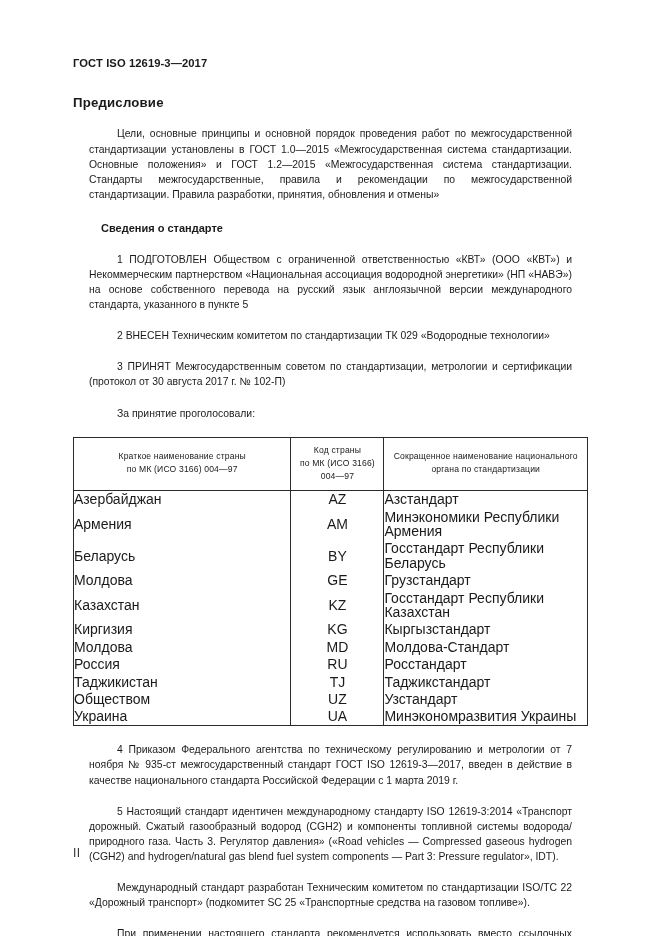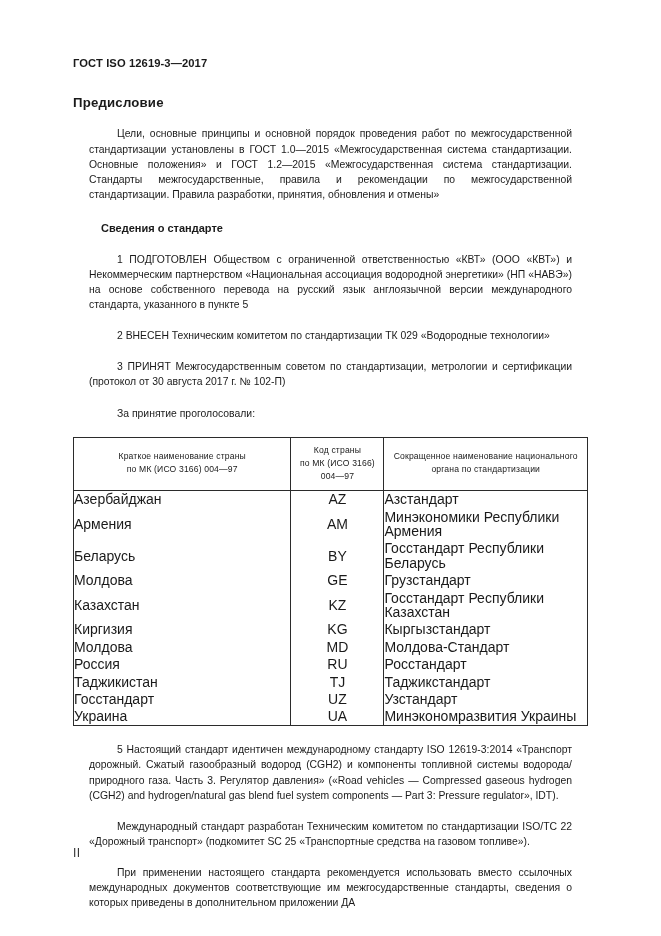--- a/index.html
+++ b/index.html
@@ -205,33 +205,34 @@
               <td class="c-name">Россия</td>
               <td class="c-code">RU</td>
               <td class="c-body">Росстандарт</td>
             </tr>
             <tr>
               <td class="c-name">Таджикистан</td>
               <td class="c-code">TJ</td>
               <td class="c-body">Таджикстандарт</td>
             </tr>
             <tr>
-              <td class="c-name">Госстандарт</td>
+              <td class="c-name">Обществом</td>
               <td class="c-code">UZ</td>
               <td class="c-body">Узстандарт</td>
             </tr>
             <tr>
               <td class="c-name">Украина</td>
               <td class="c-code">UA</td>
               <td class="c-body">Минэкономразвития Украины</td>
             </tr>
           </tbody>
       </table>
     </div>
 
+    <p class="para indent gap-lg">4  Приказом Федерального агентства по техническому регулированию и метрологии от 7 ноября № 935-ст межгосударственный стандарт ГОСТ ISO 12619-3—2017, введен в действие в качестве национального стандарта Российской Федерации с 1 марта 2019 г.</p>
 
     <p class="para indent gap-lg">5  Настоящий стандарт идентичен международному стандарту ISO 12619-3:2014 «Транспорт дорожный. Сжатый газообразный водород (CGH2) и компоненты топливной системы водорода/природного газа. Часть 3. Регулятор давления» («Road vehicles — Compressed gaseous hydrogen (CGH2) and hydrogen/natural gas blend fuel system components — Part 3: Pressure regulator», IDT).</p>
 
     <p class="para indent gap-sm">Международный стандарт разработан Техническим комитетом по стандартизации ISO/TC 22 «Дорожный транспорт» (подкомитет SC 25 «Транспортные средства на газовом топливе»).</p>
 
 
     <p class="para indent gap-sm">При применении настоящего стандарта рекомендуется использовать вместо ссылочных международных документов соответствующие им межгосударственные стандарты, сведения о которых приведены в дополнительном приложении ДА</p>
 
 
   </div>

